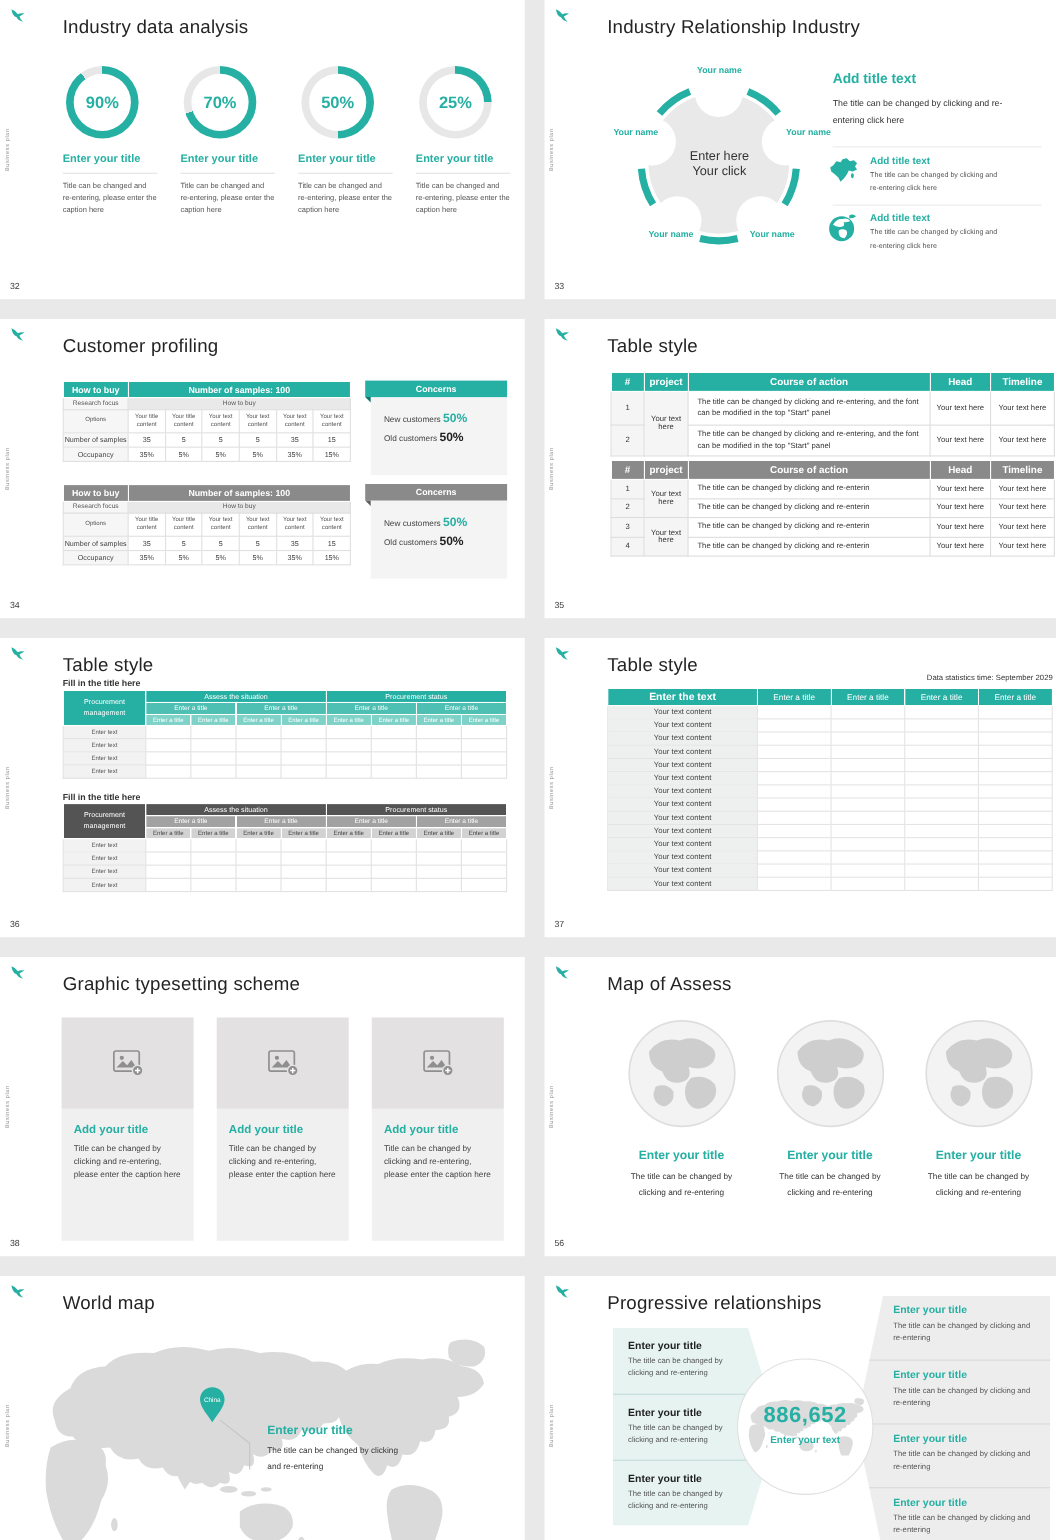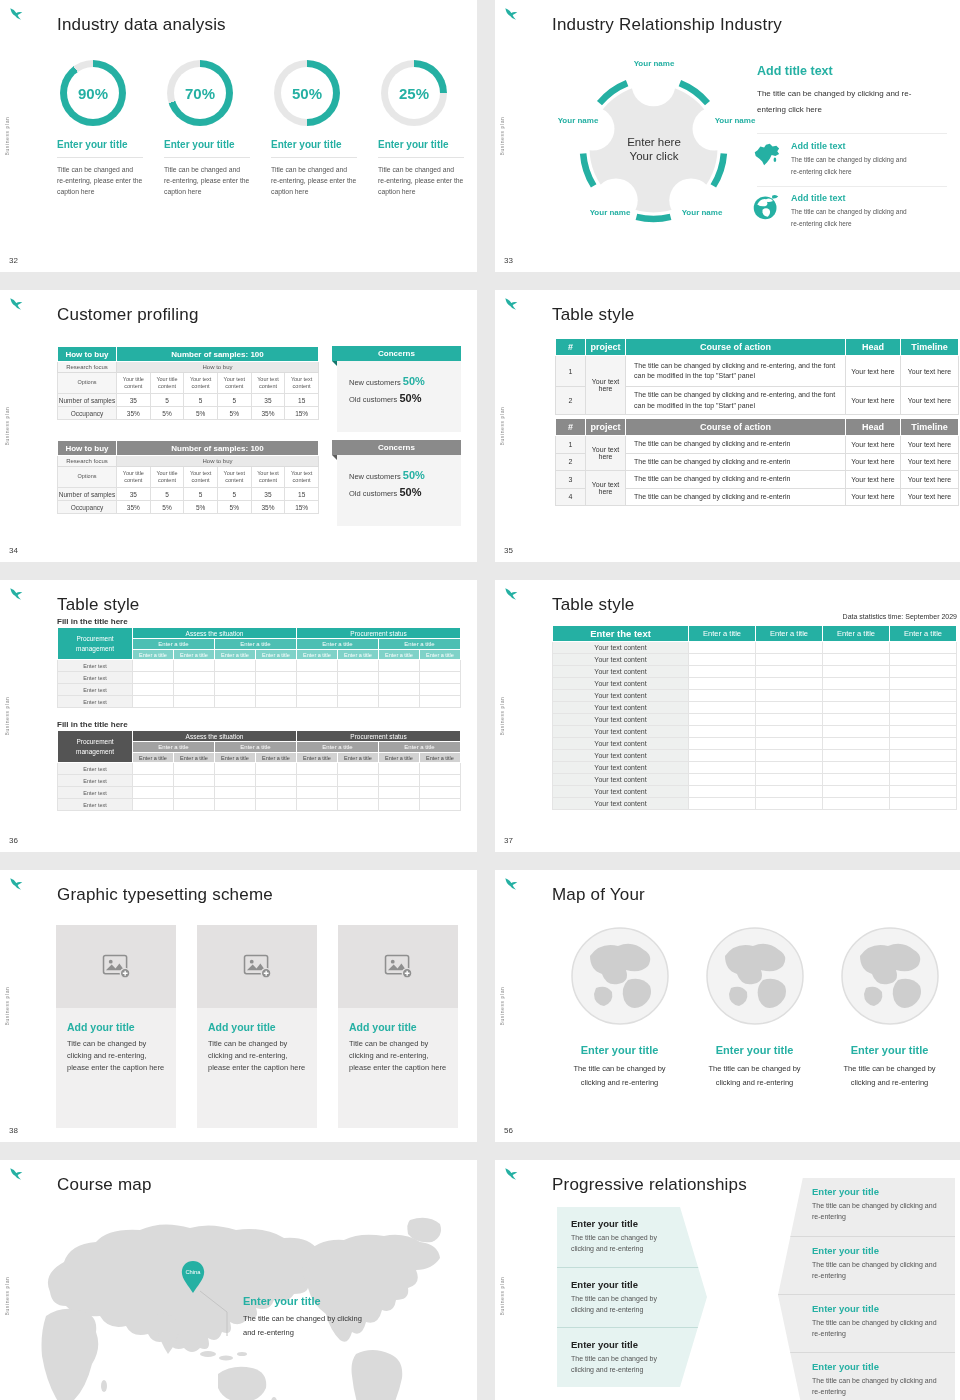--- a/index.html
+++ b/index.html
@@ -850,21 +850,21 @@
         </div>
       </div>
     <div class="pnum">38</div>
   </section>
 
   <section class="slide">
     <svg class="logo" viewBox="0 0 24 24">
         <use href="#bird"></use>
       </svg>
     <div class="vlabel">Business plan</div>
-    <h2 class="stitle">Map of Your</h2>
+    <h2 class="stitle">Map of Assess</h2>
     <div class="globes">
 
         <div class="gcol">
           <svg viewBox="0 0 100 100">
             <use href="#globe-gray"></use>
           </svg>
           <div class="gh">Enter your title</div>
           <div class="gc">The title can be changed by clicking and re-entering</div>
         </div>
 
@@ -885,21 +885,21 @@
         </div>
       </div>
     <div class="pnum">56</div>
   </section>
 
   <section class="slide">
     <svg class="logo" viewBox="0 0 24 24">
         <use href="#bird"></use>
       </svg>
     <div class="vlabel">Business plan</div>
-    <h2 class="stitle">Course map</h2>
+    <h2 class="stitle">World map</h2>
     <svg class="map-large" width="450" height="220" viewBox="0 0 450 220">
         <use href="#worldblobs"></use>
       </svg>
     <svg class="conn40" width="477" height="272">
       <polyline points="200,131 227,152 227,176" fill="none" stroke="#c4c4c4" stroke-width="1"></polyline>
     </svg>
     <svg class="pin40" width="26" height="34" viewBox="0 0 24 32">
       <path d="M12 1 C6 1 1.5 5.5 1.5 11.5 C1.5 18 8 24.5 12 31 C16 24.5 22.5 18 22.5 11.5 C22.5 5.5 18 1 12 1 Z" fill="#25b0a3"></path>
       <text x="12" y="13.5" font-size="5.5" fill="#ffffff" text-anchor="middle">China</text>
     </svg>
@@ -948,16 +948,23 @@
         <div class="lblock">
           <div class="bh">Enter your title</div>
           <div class="bc">The title can be changed by clicking and re-entering</div>
         </div>
 
         <div class="lblock">
           <div class="bh">Enter your title</div>
           <div class="bc">The title can be changed by clicking and re-entering</div>
         </div>
       </div>
+    <div class="circ41">
+      <svg class="map-mini" width="118" height="58" viewBox="0 0 450 220">
+          <use href="#worldblobs"></use>
+        </svg>
+      <div class="statv">886,652</div>
+      <div class="statl">Enter your text</div>
+    </div>
     <div class="pnum">71</div>
   </section>
 
 </div>
 
 </body></html>

